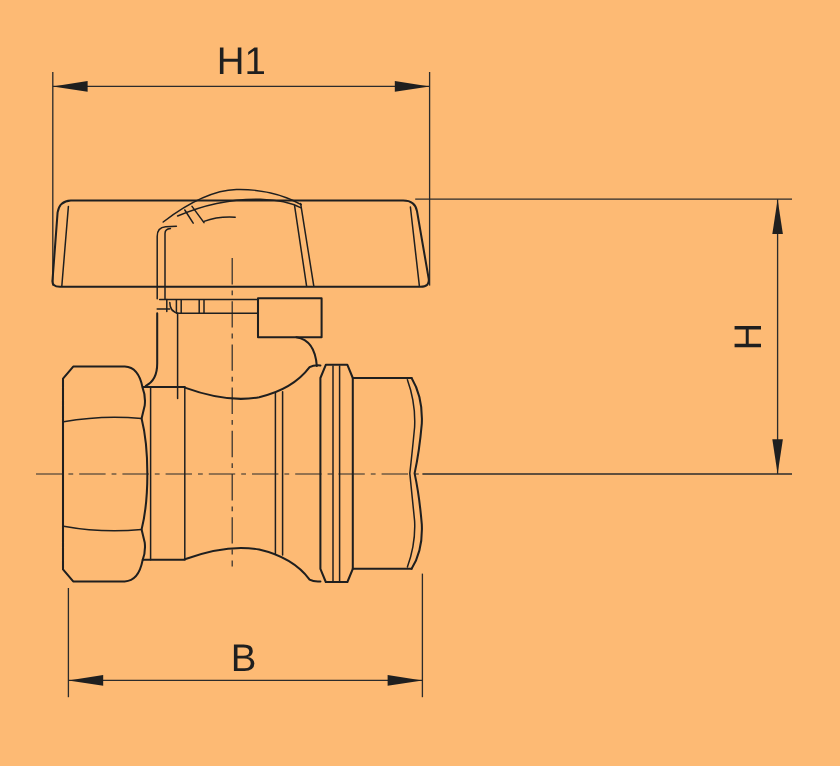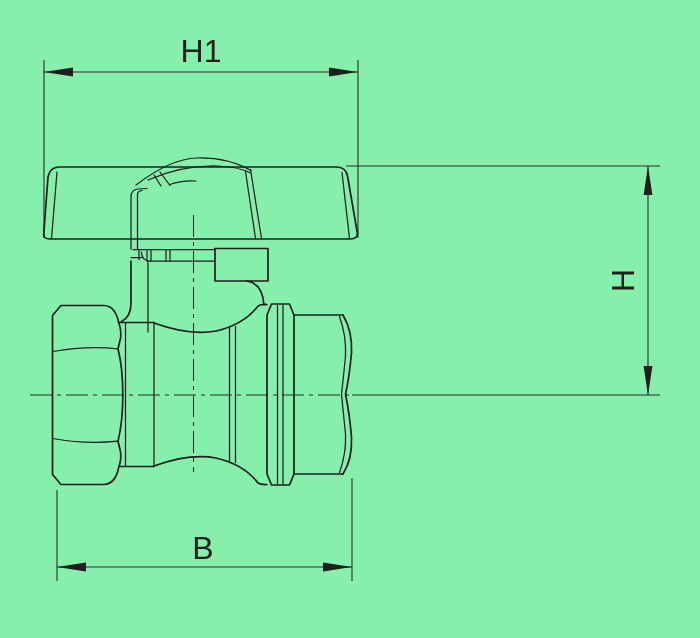--- a/index.html
+++ b/index.html
@@ -1,16 +1,16 @@
 <!DOCTYPE html>
 <html><head>
 <meta charset="utf-8">
 <style>
   html,body{margin:0;padding:0;background:#ffffff;}
-  .stage{position:relative;width:700px;height:638px;background:#86efac;overflow:hidden;}
+  .stage{position:relative;width:700px;height:638px;background:#fdba74;overflow:hidden;}
   svg{display:block;}
   
   .part{fill:none;stroke:#1f1f1f;stroke-width:1.7;stroke-linecap:round;stroke-linejoin:round;}
   .thin{fill:none;stroke:#1f1f1f;stroke-width:1.25;stroke-linecap:round;stroke-linejoin:round;}
   .dim{fill:none;stroke:#2b2b2b;stroke-width:1.1;stroke-linecap:butt;}
   .arrow{fill:#1f1f1f;stroke:none;}
   .cl{fill:none;stroke:#2b2b2b;stroke-width:1;stroke-dasharray:22 5 4 5;}
   .dimtext{font-family:"Liberation Sans",sans-serif;font-size:32px;fill:#1f1f1f;}
 </style>
 </head>

